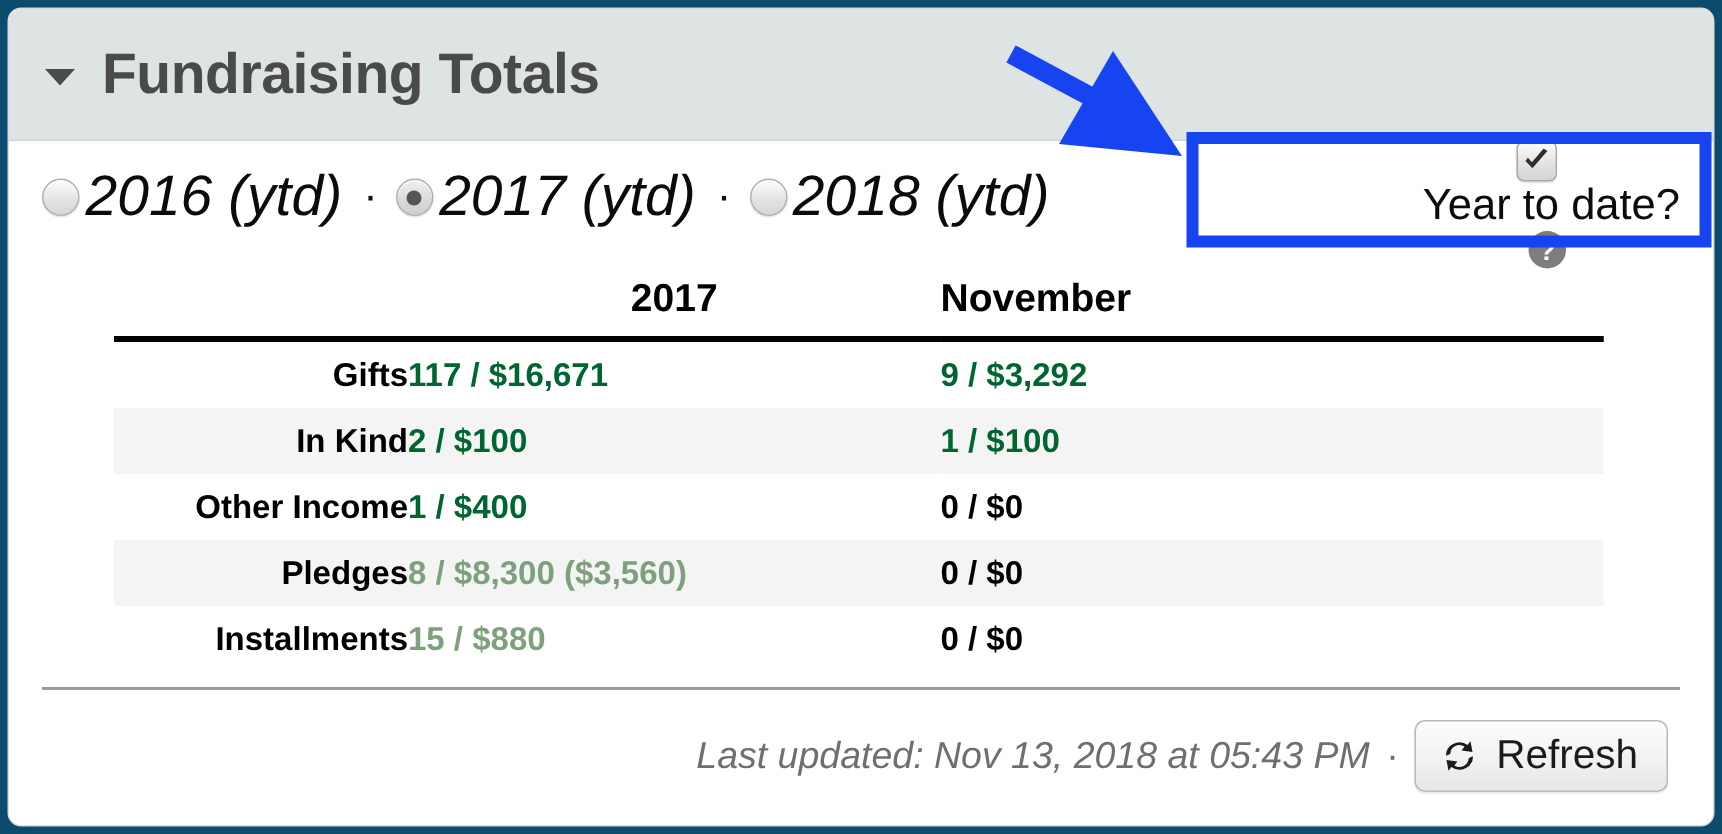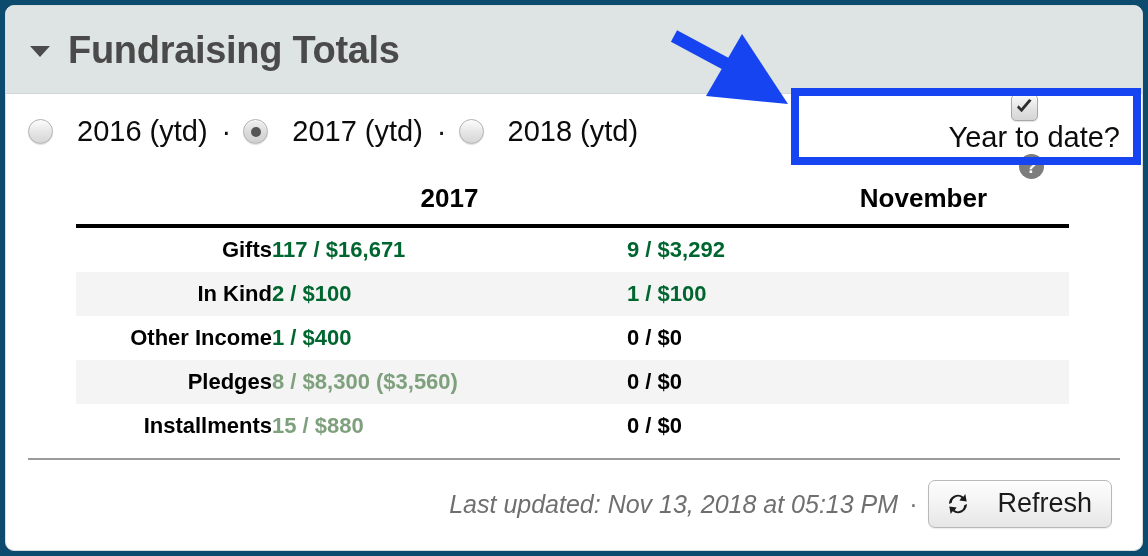--- a/index.html
+++ b/index.html
@@ -74,24 +74,25 @@
     box-shadow: 0 1px 1px rgba(0,0,0,0.12), inset 0 1px 0 rgba(255,255,255,0.9);
     display: flex; align-items: center; justify-content: center;
     flex: 0 0 auto;
   }
   .radio .dot { width: 0; height: 0; border-radius: 50%; background: #555; }
   .radio.checked .dot { width: 10px; height: 10px; }
   .radio.checked {
     background: linear-gradient(180deg, #f0f0f0 0%, #d9d9d9 60%, #cfcfcf 100%);
   }
   .radio-label {
-    font-size: 29px;
+    font-size: 38px;
+    font-style: italic;
     font-weight: normal;
     color: #0b0b0b;
-    margin-left: 24px;
+    margin-left: 4px;
     white-space: nowrap;
   }
   .sep-dot {
     font-size: 29px;
     color: #111;
     margin: 0 12px 0 14px;
   }
 
   
   .ytd-block {
@@ -149,21 +150,21 @@
     font-weight: bold;
     color: #000;
     text-align: center;
     padding: 14px 0 10px 0;
     border-bottom: 4px solid #000;
   }
   table.totals thead th.lbl-col { border-bottom: 4px solid #000; }
   table.totals thead th.col-a { text-align: left; padding-left: 0; }
   table.totals thead th.col-a .hd { display: block; width: 355px; text-align: center; }
   table.totals thead th.col-b { text-align: left; }
-  table.totals thead th.col-b .hd { display: block; width: 360px; text-align: right; }
+  table.totals thead th.col-b .hd { display: block; width: 360px; text-align: left; }
 
   table.totals tbody td {
     font-size: 22px;
     font-weight: bold;
     padding: 9px 0 9px 0;
     vertical-align: middle;
     line-height: 1.18;
   }
   table.totals tbody tr.stripe td { background: #f4f4f4; }
   td.row-label { text-align: right; color: #000; padding-right: 14px; }
@@ -198,21 +199,21 @@
     color: #6f6f6f;
     white-space: nowrap;
   }
   .foot-dot {
     font-size: 25px; color: #6f6f6f;
     margin: 0 11px 0 11px;
   }
   .btn-refresh {
     display: inline-flex;
     align-items: center;
-    gap: 26px;
+    gap: 11px;
     font-size: 27px;
     color: #1b1b1b;
     background: linear-gradient(180deg, #fdfdfd 0%, #f3f3f3 50%, #e6e6e6 100%);
     border: 1px solid #b8b8b8;
     border-radius: 7px;
     padding: 7px 19px 8px 16px;
     box-shadow: 0 1px 1px rgba(0,0,0,0.08), inset 0 1px 0 #fff;
     cursor: pointer;
     white-space: nowrap;
   }
@@ -332,21 +333,21 @@
             <td class="val v-dark">0 / $0</td>
           </tr>
 
         </tbody>
       </table>
     </div>
 
     <div class="footer">
       <hr>
       <div class="footer-inner">
-        <span class="last-updated">Last updated: Nov 13, 2018 at 05:13 PM</span>
+        <span class="last-updated">Last updated: Nov 13, 2018 at 05:43 PM</span>
         <span class="foot-dot">·</span>
         <button class="btn-refresh">
           <span>
             <svg width="26" height="26" viewBox="0 0 26 26" aria-hidden="true">
               <path d="M13 3.2 a9.8 9.8 0 0 1 8.6 5.1 l-3.0 0 l4.6 5.4 l4.0 -5.4 l-2.9 0" fill="none"></path>
               <path d="M4.0 12.9 a9.0 9.0 0 0 1 14.4 -7.2 l1.9 -2.6 l1.4 7.3 l-7.3 -1.0 l2.0 -2.7 a6.2 6.2 0 0 0 -9.6 5.0 z" fill="#1b1b1b"></path>
               <path d="M22.0 13.1 a9.0 9.0 0 0 1 -14.4 7.2 l-1.9 2.6 l-1.4 -7.3 l7.3 1.0 l-2.0 2.7 a6.2 6.2 0 0 0 9.6 -5.0 z" fill="#1b1b1b"></path>
             </svg>
           </span>
           <span>Refresh</span>

